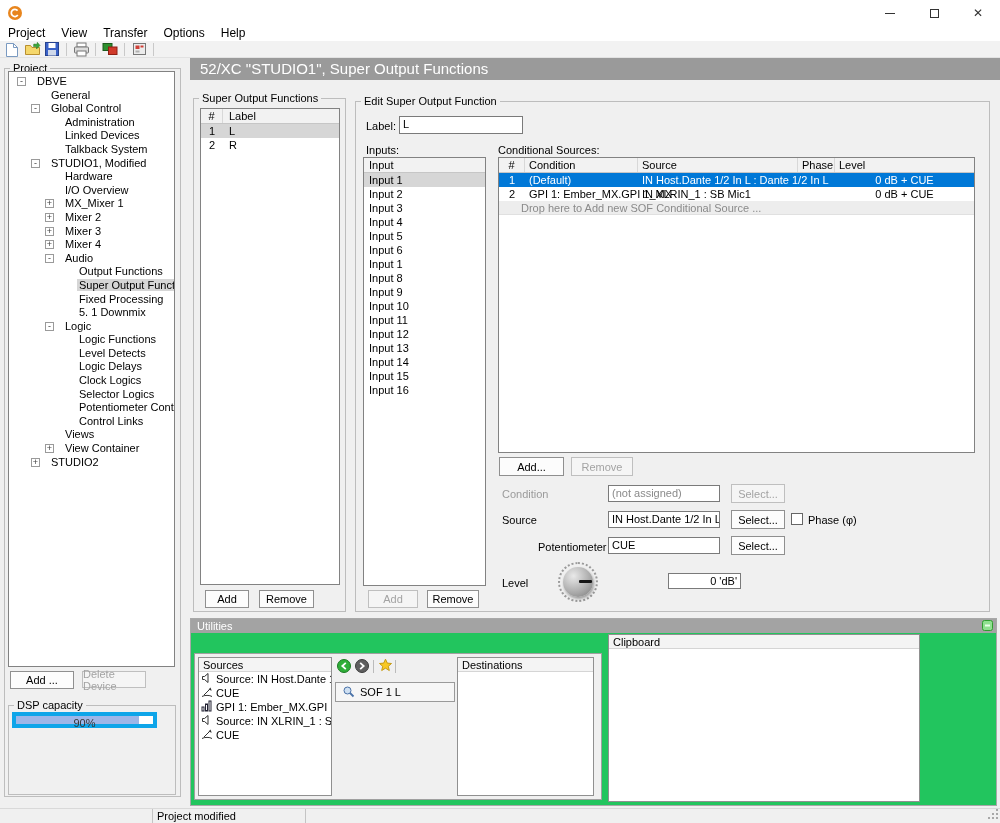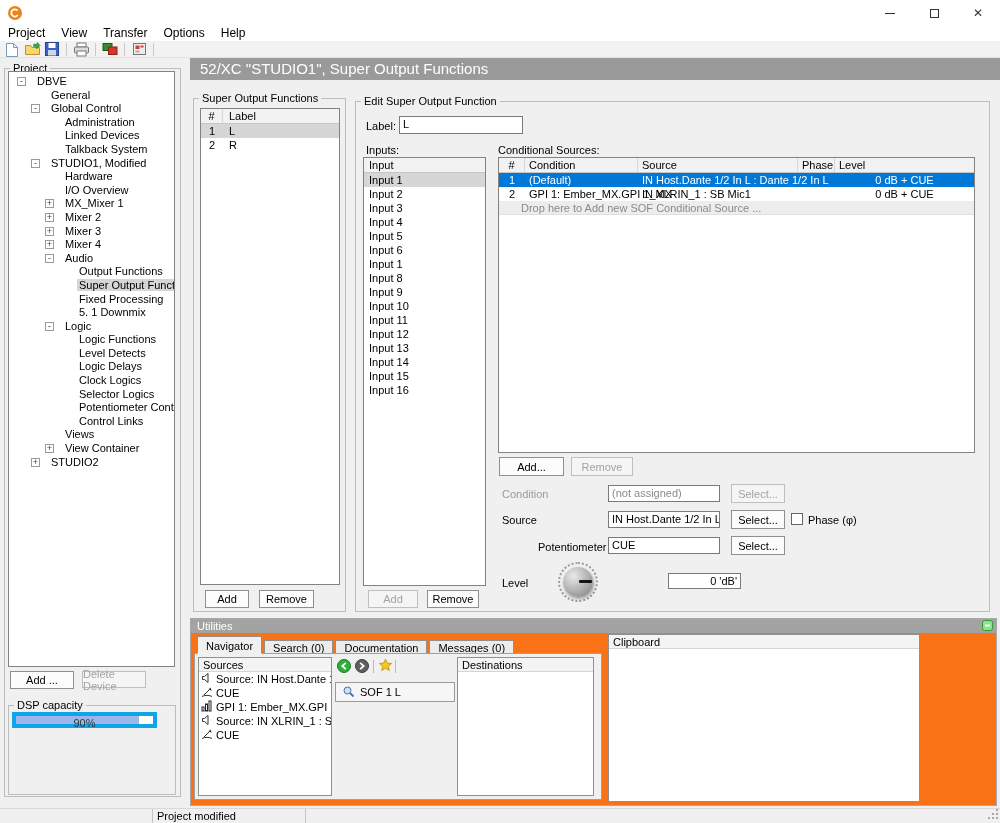--- a/index.html
+++ b/index.html
@@ -92,21 +92,21 @@
   
   #knob-wrap { left:556px; top:560px; width:44px; height:44px; }
   #knob-ticks { position:absolute; left:2px; top:2px; width:40px; height:40px; border-radius:50%;
                 border:2px dotted #9a9a9a; }
   #knob-body { position:absolute; left:7px; top:7px; width:30px; height:30px; border-radius:50%;
                background:radial-gradient(circle at 35% 30%, #e9e9e9, #a8a8a8 60%, #787878);
                box-shadow:1px 2px 3px rgba(0,0,0,.35); }
   #knob-pointer { position:absolute; right:1px; top:13px; width:13px; height:3px; background:#141414; border-radius:1px; }
 
   
-  #utilities { left:190px; top:618px; width:807px; height:188px; background:#f97316; border:1px solid #a8a8a8; }
+  #utilities { left:190px; top:618px; width:807px; height:188px; background:#22c55e; border:1px solid #a8a8a8; }
   #utilities-title { position:absolute; left:0; top:0; width:100%; height:14px; background:#a3a3a3; color:#fff;
                      line-height:14px; padding-left:6px; }
   #utilities-collapse { position:absolute; right:3px; top:1px; width:11px; height:11px; }
   #utilities-tabs { position:absolute; left:6px; top:17px; display:flex; align-items:flex-end; height:18px; gap:2px; }
   .tab { height:14px; line-height:14px; padding:0 8px; border:1px solid #8f8f8f; background:#ececec; }
   .tab.active { height:18px; line-height:18px; background:#f0f0f0; border-bottom:1px solid #f0f0f0; z-index:3; }
   #nav-box { position:absolute; left:3px; top:34px; width:408px; height:147px; border:1px solid #a0a0a0; background:#f0f0f0; }
   .listbox { position:absolute; background:#fff; border:1px solid #909090; overflow:hidden; }
   .listbox .lb-head { height:14px; line-height:14px; background:#f4f4f4; border-bottom:1px solid #d5d5d5; padding-left:4px; }
   #sources-box { left:7px; top:38px; width:134px; height:139px; }
@@ -359,26 +359,20 @@
   <div class="field" style="left:648px; top:573px; width:73px; height:16px; text-align:right;margin-left:20px;">0 'dB'</div>
 
   <div class="abs" id="utilities">
     <div id="utilities-title">Utilities</div>
     <span id="utilities-collapse">
       <svg width="11" height="11">
           <rect x=".5" y=".5" width="10" height="10" rx="2" fill="#8fe08f" stroke="#2f9e2f"></rect>
           <rect x="3" y="4.5" width="5" height="2" fill="#eaffea"></rect>
         </svg>
     </span>
-    <div id="utilities-tabs">
-        <div class="tab active">Navigator</div>
-        <div class="tab">Search (0)</div>
-        <div class="tab">Documentation</div>
-        <div class="tab">Messages (0)</div>
-      </div>
     <div id="nav-box"></div>
 
     <div class="listbox" id="sources-box">
       <div class="lb-head">Sources</div>
       <div id="sources-items">
           <div class="src-item">
             <span class="src-icon"><svg width="12" height="12">
                 <path d="M1.5 4.5h2L7 1.5v9L3.5 7.5h-2z" fill="#fff" stroke="#333" stroke-width="1"></path>
               </svg></span>
             <span class="src-label">Source: IN Host.Dante 1/...</span>

